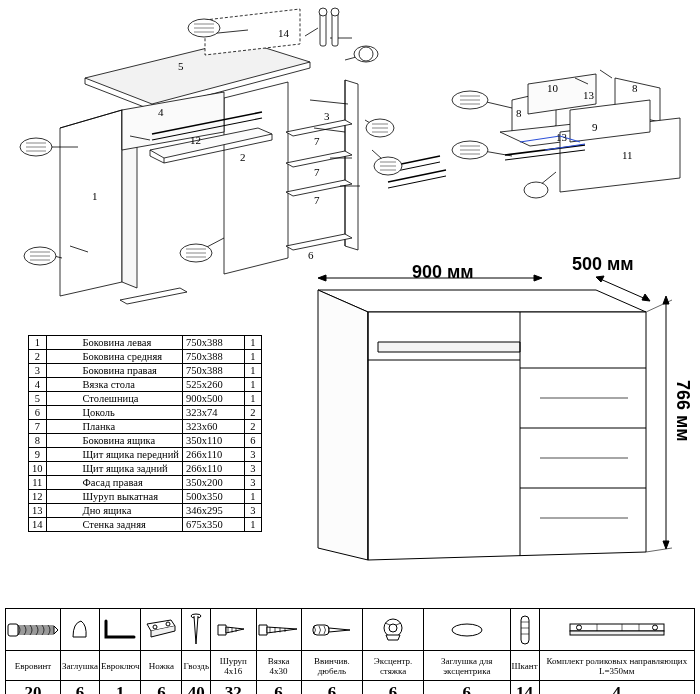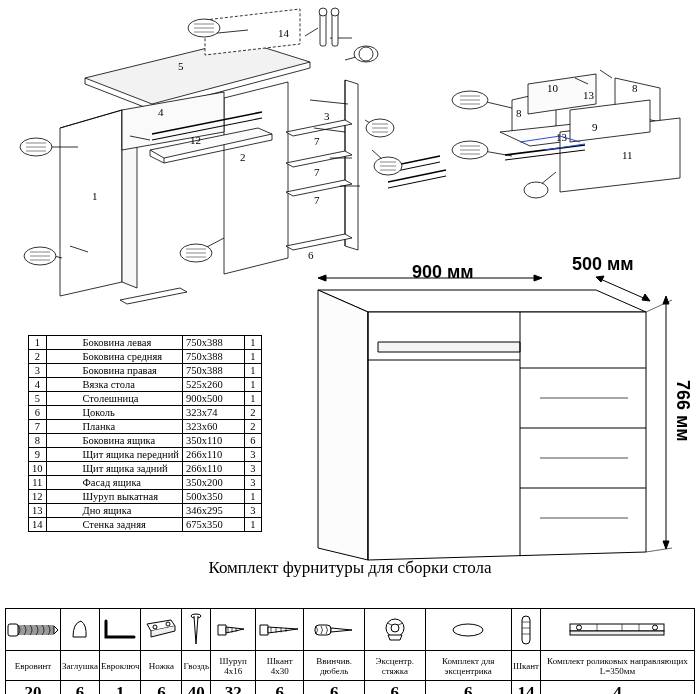--- a/index.html
+++ b/index.html
@@ -337,21 +337,21 @@
         <td class="c-qty">3</td>
       </tr>
       <tr>
         <td class="c-idx">10</td>
         <td class="c-name">Щит ящика задний</td>
         <td class="c-size">266x110</td>
         <td class="c-qty">3</td>
       </tr>
       <tr>
         <td class="c-idx">11</td>
-        <td class="c-name">Фасад ящика</td>
+        <td class="c-name">Фасад правая</td>
         <td class="c-size">350x200</td>
         <td class="c-qty">3</td>
       </tr>
       <tr>
         <td class="c-idx">12</td>
         <td class="c-name">Шуруп выкатная</td>
         <td class="c-size">500x350</td>
         <td class="c-qty">1</td>
       </tr>
       <tr>
@@ -366,21 +366,20 @@
         <td class="c-size">675x350</td>
         <td class="c-qty">1</td>
       </tr>
     </tbody>
   </table>
 
   <div class="dim-label" style="left:412px; top:262px;">900 мм</div>
   <div class="dim-label" style="left:572px; top:254px;">500 мм</div>
   <div class="dim-label vert" style="left:672px; top:380px;">766 мм</div>
 
-  <div id="hardware-title">Комплект фурнитуры для сборки стола</div>
 
   <table id="hw-table">
     <tbody>
       <tr class="icons">
         <td>
           <div class="hw-icon-wrap">
             <svg width="54" height="22" viewBox="0 0 54 22">
               <rect x="2" y="5" width="10" height="12" rx="2" fill="#fff" stroke="#000"></rect>
               <path d="M12,7 h36 M12,9 h36 M12,11 h36 M12,13 h36 M12,15 h36" stroke="#000" stroke-width="0.8"></path>
               <path d="M12,6 q4,5 0,10 M18,6 q4,5 0,10 M24,6 q4,5 0,10 M30,6 q4,5 0,10 M36,6 q4,5 0,10 M42,6 q4,5 0,10" stroke="#000" fill="none" stroke-width="0.7"></path>
@@ -484,24 +483,24 @@
           </div>
         </td>
       </tr>
       <tr class="names">
         <td>Евровинт</td>
         <td>Заглушка</td>
         <td>Евроключ</td>
         <td>Ножка</td>
         <td>Гвоздь</td>
         <td>Шуруп 4х16</td>
-        <td>Шкант 4х30</td>
+        <td>Вязка 4х30</td>
         <td>Ввинчив. дюбель</td>
         <td>Эксцентр. стяжка</td>
-        <td>Комплект для эксцентрика</td>
+        <td>Заглушка для эксцентрика</td>
         <td>Шкант</td>
         <td>Комплект роликовых направляющих L=350мм</td>
       </tr>
       <tr class="counts">
         <td>20</td>
         <td>6</td>
         <td>1</td>
         <td>6</td>
         <td>40</td>
         <td>32</td>

